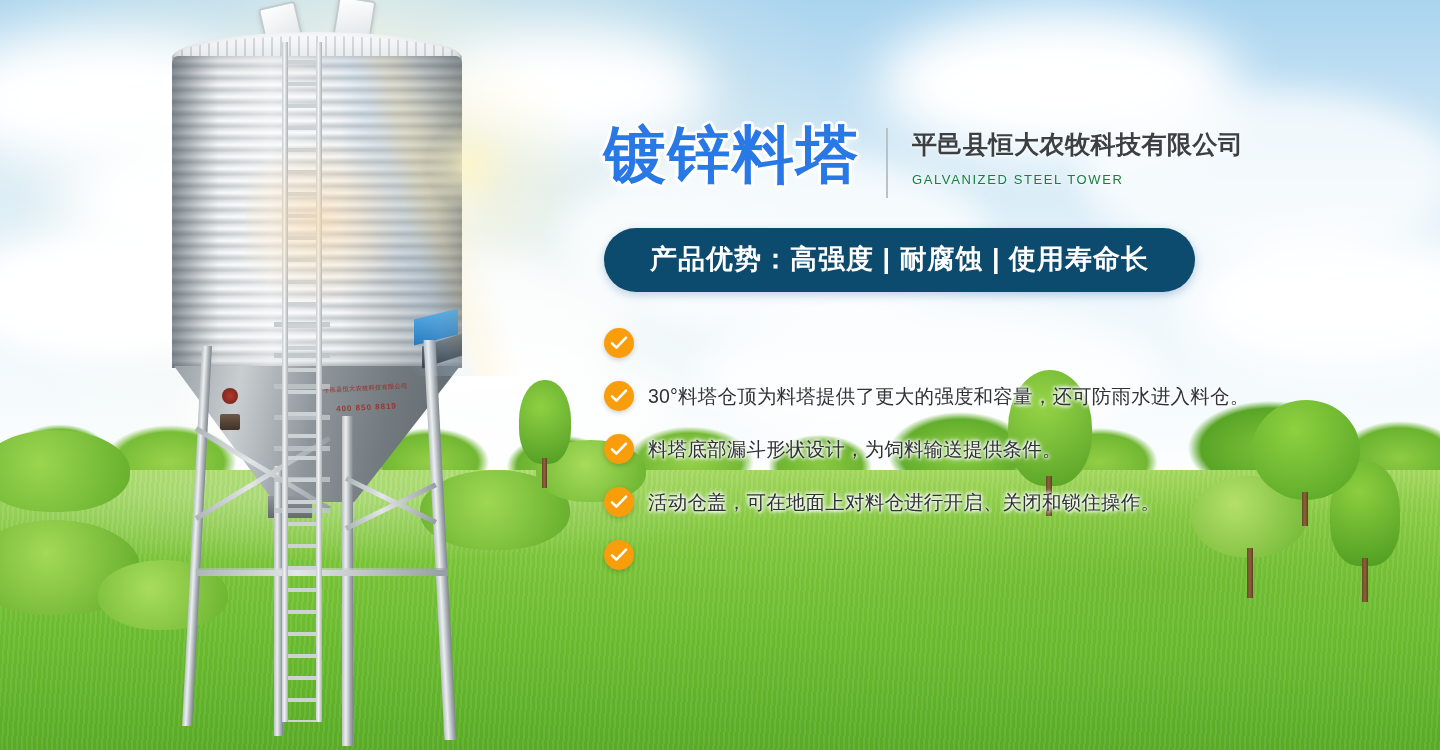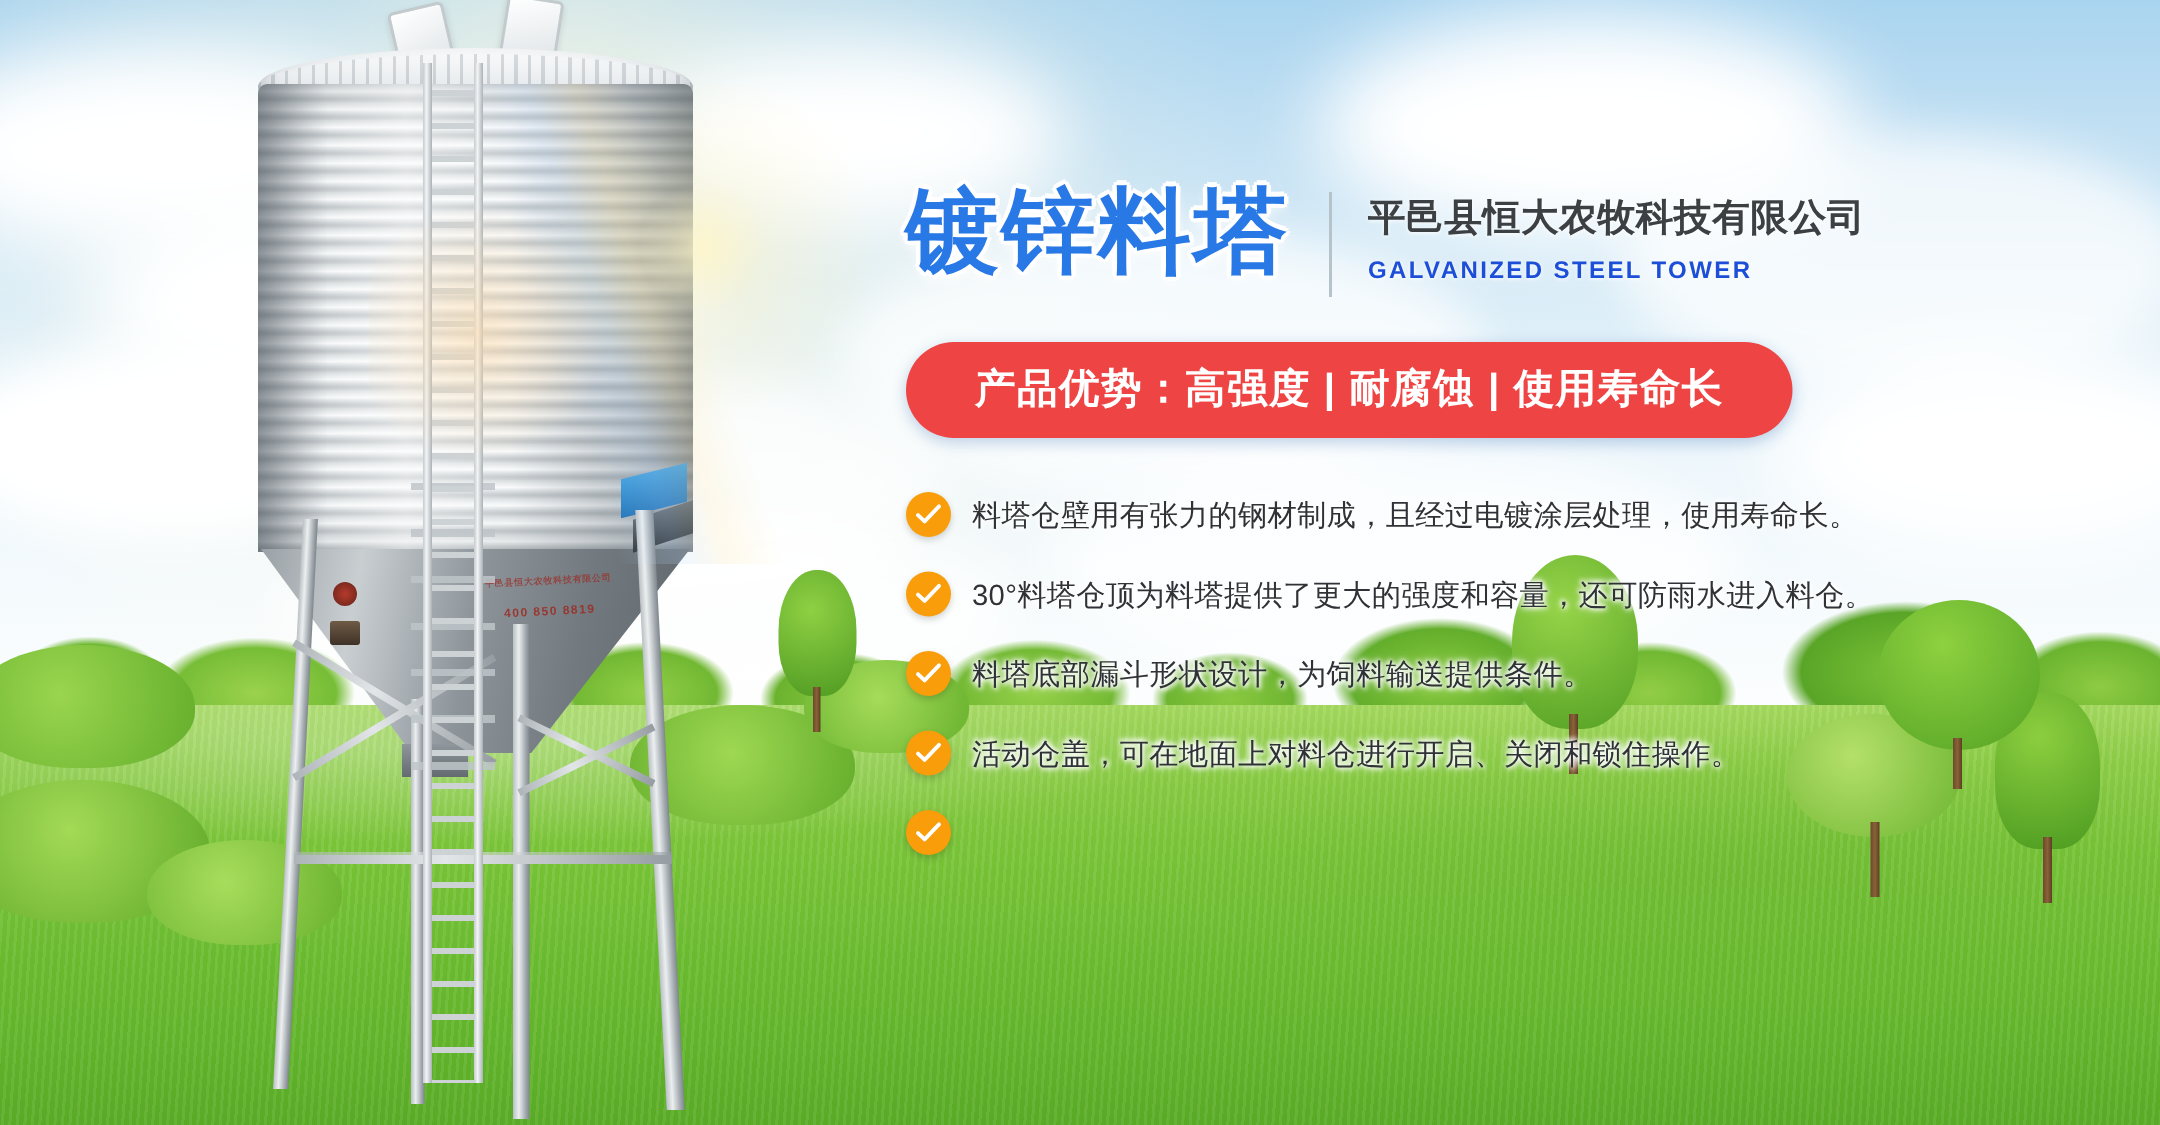--- a/index.html
+++ b/index.html
@@ -165,26 +165,26 @@
       0 4px 8px rgba(255,255,255,.9);
     white-space:nowrap;
   }
   .vdiv{width:2px;height:70px;background:#b7c3cb;margin:6px 24px 0 26px;flex:none;}
   .cobox{padding-top:6px;}
   .co-name{
     font-size:25px;font-weight:bold;color:#3c4043;letter-spacing:.5px;white-space:nowrap;
     text-shadow:0 1px 3px rgba(255,255,255,.95);
   }
   .co-en{
-    margin-top:11px;font-size:16px;font-weight:bold;color:#1d4ed8;letter-spacing:1.6px;
+    margin-top:11px;font-size:13px;font-weight:normal;color:#15803d;letter-spacing:1.6px;
     text-shadow:0 1px 3px rgba(255,255,255,.9);white-space:nowrap;
   }
 
   .pill{
-    margin-top:30px;display:inline-block;background:#ef4444;color:#ffffff;
+    margin-top:30px;display:inline-block;background:#0c4a6e;color:#ffffff;
     border-radius:40px;padding:13px 46px 15px;font-size:27px;font-weight:bold;letter-spacing:1px;
     box-shadow:0 3px 10px rgba(30,90,170,.28);white-space:nowrap;
   }
 
   .bullets{margin-top:36px;}
   .bullet{display:flex;align-items:center;margin-bottom:23px;}
   .chk{
     flex:none;width:30px;height:30px;border-radius:50%;background:#f99d0b;
     position:relative;margin-right:14px;box-shadow:0 2px 5px rgba(0,0,0,.18);
   }
@@ -306,21 +306,20 @@
     <div class="pill">产品优势：高强度 | 耐腐蚀 | 使用寿命长</div>
 
     <div class="bullets">
 
       <div class="bullet">
         <span class="chk">
           <svg width="18" height="16" viewBox="0 0 18 16" aria-hidden="true">
             <path d="M2 8.4 L6.4 12.6 L16 2.6" fill="none" stroke="#ffffff" stroke-width="2.6" stroke-linecap="round" stroke-linejoin="round"></path>
           </svg>
         </span>
-        <span class="btext">料塔仓壁用有张力的钢材制成，且经过电镀涂层处理，使用寿命长。</span>
       </div>
 
       <div class="bullet">
         <span class="chk">
           <svg width="18" height="16" viewBox="0 0 18 16" aria-hidden="true">
             <path d="M2 8.4 L6.4 12.6 L16 2.6" fill="none" stroke="#ffffff" stroke-width="2.6" stroke-linecap="round" stroke-linejoin="round"></path>
           </svg>
         </span>
         <span class="btext">30°料塔仓顶为料塔提供了更大的强度和容量，还可防雨水进入料仓。</span>
       </div>

